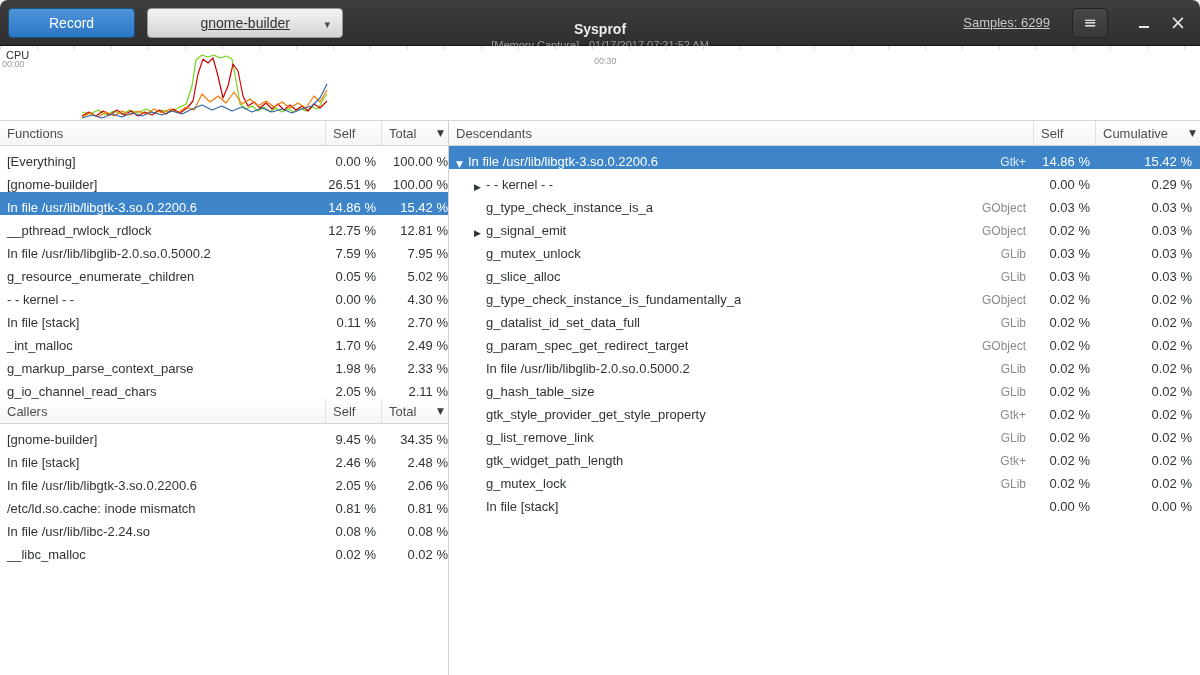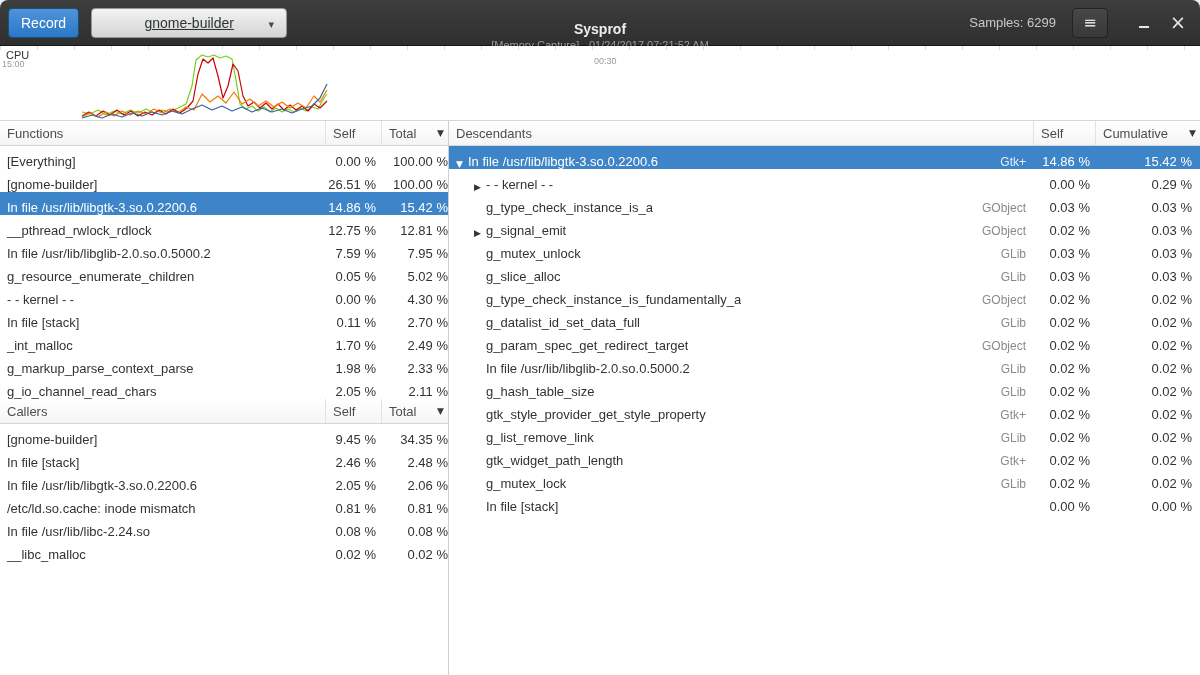--- a/index.html
+++ b/index.html
@@ -20,21 +20,21 @@
   
   .headerbar {
     flex: 0 0 46px; height: 46px;
     background: linear-gradient(#3d3d3d, #2f2f2f);
     border-bottom: 1px solid #161616;
     display: flex; align-items: center;
     padding: 0 8px;
     position: relative;
   }
   .record-btn {
-    height: 30px; padding: 0 12px;
+    height: 30px; padding: 0 40px;
     background: linear-gradient(#4f94d9, #2b77c6);
     border: 1px solid #17527f; border-radius: 4px;
     color: #fff; font-size: 14px;
     font-family: inherit; cursor: pointer;
   }
   .process-btn {
     margin-left: 12px; height: 30px; width: 196px;
     background: linear-gradient(#f3f3f3, #d4d4d4);
     border: 1px solid #979797; border-radius: 4px;
     color: #2e3436; font-size: 14px;
@@ -48,21 +48,21 @@
     font-family: "DejaVu Sans", sans-serif;
   }
   .title-box {
     position: absolute; left: 50%; top: 20px;
     transform: translateX(-50%);
     text-align: center; pointer-events: none;
   }
   .title { font-size: 14px; font-weight: bold; color: #ededed; line-height: 18px; }
   .subtitle { font-size: 11px; color: #989898; line-height: 14px; }
   .header-right { margin-left: auto; display: flex; align-items: center; }
-  .samples { color: #c9c9c9; font-size: 13px; margin-right: 16px; }
+  .samples { color: #c9c9c9; font-size: 13px; margin-right: 22px; text-decoration: underline; }
   .menu-btn {
     width: 36px; height: 30px;
     background: linear-gradient(#474747, #383838);
     border: 1px solid #232323; border-radius: 4px;
     color: #e0e0e0; font-size: 16px; line-height: 1;
     font-family: "DejaVu Sans", sans-serif; cursor: pointer;
     margin-right: 16px;
   }
   .win-btn {
     width: 28px; height: 28px; margin-left: 6px;
@@ -147,21 +147,21 @@
 <div class="window">
 
   <header class="headerbar">
     <button class="record-btn">Record</button>
     <button class="process-btn">
       <span>gnome-builder</span>
       <span class="caret">▾</span>
     </button>
     <div class="title-box">
       <div class="title">Sysprof</div>
-      <div class="subtitle">[Memory Capture] - 01/24/2017 07:21:52 AM</div>
+      <div class="subtitle">[Memory Capture] - 01/17/2017 07:21:52 AM</div>
     </div>
     <div class="header-right">
       <span class="samples">Samples: 6299</span>
       <button class="menu-btn">
         <span>≡</span>
       </button>
       <button class="win-btn">
         <span class="min-glyph"></span>
       </button>
       <button class="win-btn">
@@ -172,21 +172,21 @@
 
   <div class="cpu-area">
     <div class="ruler"></div>
     <svg class="cpu-svg" id="cpu-svg" viewBox="0 0 1200 75" preserveAspectRatio="none">
         <polyline points="82,66 90,68 98,64 106,69 114,65 122,68 130,64 138,67 146,63 154,67 162,64 170,66 178,62 186,58 192,40 196,14 202,9 208,11 214,9 220,12 226,10 232,13 236,34 240,58 246,63 252,60 258,65 264,61 270,66 276,62 282,66 288,63 294,66 300,62 306,65 312,61 318,63 324,52 327,48" fill="none" stroke="#73d216" stroke-width="1.2" stroke-linejoin="round"></polyline>
         <polyline points="82,70 89,66 96,70 103,65 110,69 117,64 124,69 131,65 138,70 145,66 152,69 159,64 166,68 173,63 180,67 187,62 193,55 198,28 203,13 208,17 213,12 218,30 223,52 228,40 233,18 238,25 243,50 248,60 254,56 260,62 266,57 272,63 278,58 284,64 290,59 296,64 302,60 308,65 314,58 320,62 327,55" fill="none" stroke="#cc0000" stroke-width="1.2" stroke-linejoin="round"></polyline>
         <polyline points="82,71 90,67 98,71 106,66 114,70 122,65 130,69 138,65 146,68 154,63 162,67 170,63 178,67 186,61 194,64 202,48 210,56 218,50 226,57 234,46 242,58 250,53 258,60 266,55 274,61 282,56 290,62 298,57 306,62 314,50 320,56 327,44" fill="none" stroke="#f57900" stroke-width="1.2" stroke-linejoin="round"></polyline>
         <polyline points="82,72 92,69 102,72 112,68 122,71 132,67 142,70 152,66 162,69 172,65 182,68 192,63 202,59 212,64 222,60 232,65 242,61 252,66 262,62 272,66 282,63 292,67 302,63 312,60 320,52 327,38" fill="none" stroke="#3465a4" stroke-width="1.2" stroke-linejoin="round"></polyline>
       </svg>
     <span class="cpu-label">CPU</span>
-    <span class="tick-start">15:00</span>
+    <span class="tick-start">00:00</span>
     <span class="tick-mid">00:30</span>
   </div>
 
   <div class="main">
 
     <div class="left-pane">
       <div class="thead">
         <div class="th name">Functions</div>
         <div class="th num">Self</div>
         <div class="th total">

